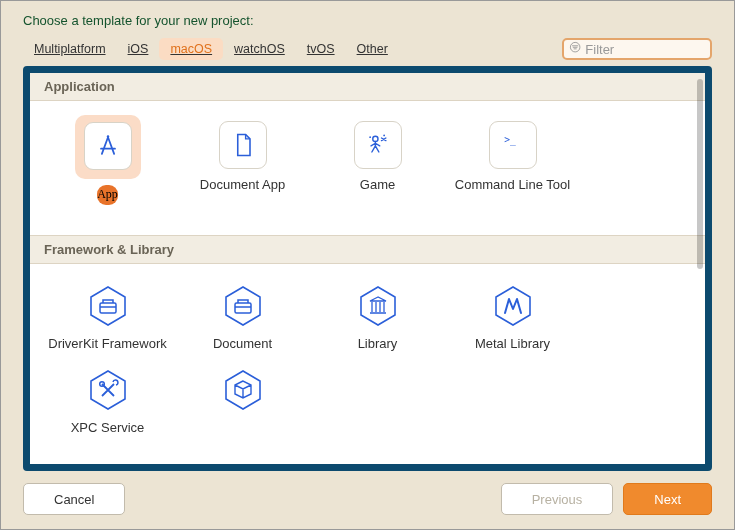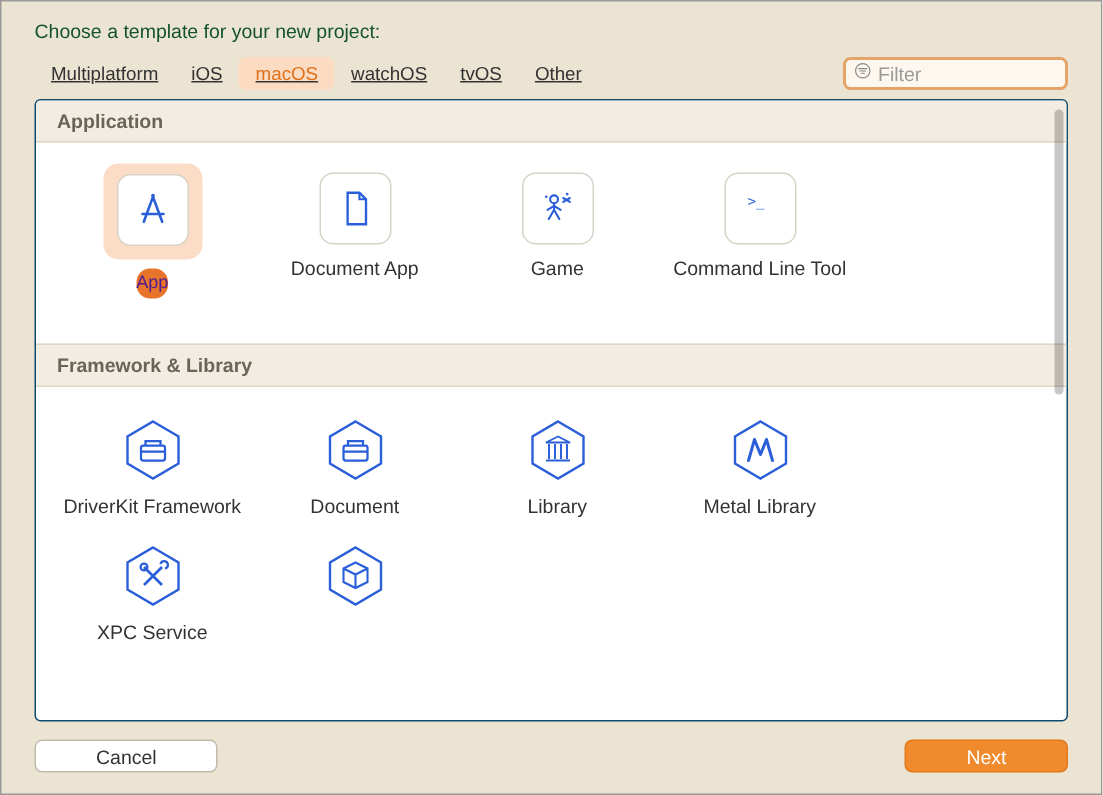--- a/index.html
+++ b/index.html
@@ -62,21 +62,21 @@
   }
   .filter-input {
     border: none; outline: none; background: transparent;
     font-size: 13px; width: 100%;
     color: #333;
   }
   .filter-input::placeholder { color: #999; }
   .content-frame {
     margin: 6px 22px 0 22px;
     background: #fff;
-    border: 1px solid #0c4a6e;
+    border: 7px solid #0c4a6e;
     border-radius: 4px;
     flex: 1;
     overflow-y: auto;
     position: relative;
   }
   .scrollbar-indicator {
     position:absolute;
     right:2px; top:6px;
     width:6px; height:190px;
     background: rgba(0,0,0,0.22);
@@ -123,33 +123,34 @@
     display:flex;align-items:center;justify-content:center;
   }
   .label {
     font-size: 13px;
     color: #333;
     line-height: 1.3;
   }
   .label.pill {
     display:inline-block;
     background: #e8732a;
-    color: #4c1d95;
+    color: #000000;
     padding: 2px 0;
     border-radius: 9px;
     font-size: 12px;
+    font-family: Liberation Serif, serif;
   }
   .footer {
     display:flex;
     align-items:center;
     padding: 12px 22px 14px 22px;
   }
   .btn {
-    height: 22px;
-    padding: 0 40px;
+    height: 32px;
+    padding: 0 30px;
     border-radius: 5px;
     font-size: 13px;
     border: 1px solid #c2bbac;
     background: #fff;
     cursor: pointer;
     display:flex;align-items:center;justify-content:center;
   }
   .btn.disabled { color: #b7b1a2; cursor: default; }
   .btn.primary {
     background: #f08a2d;
@@ -301,15 +302,16 @@
         </div>
       </div>
 
     </div>
     <div class="scrollbar-indicator"></div>
   </div>
 
   <div class="footer">
     <div class="btn">Cancel</div>
     <div class="spacer"></div>
+    <div class="btn disabled">Previous</div>
     <div class="btn primary">Next</div>
   </div>
 </div>
 
 </body></html>

